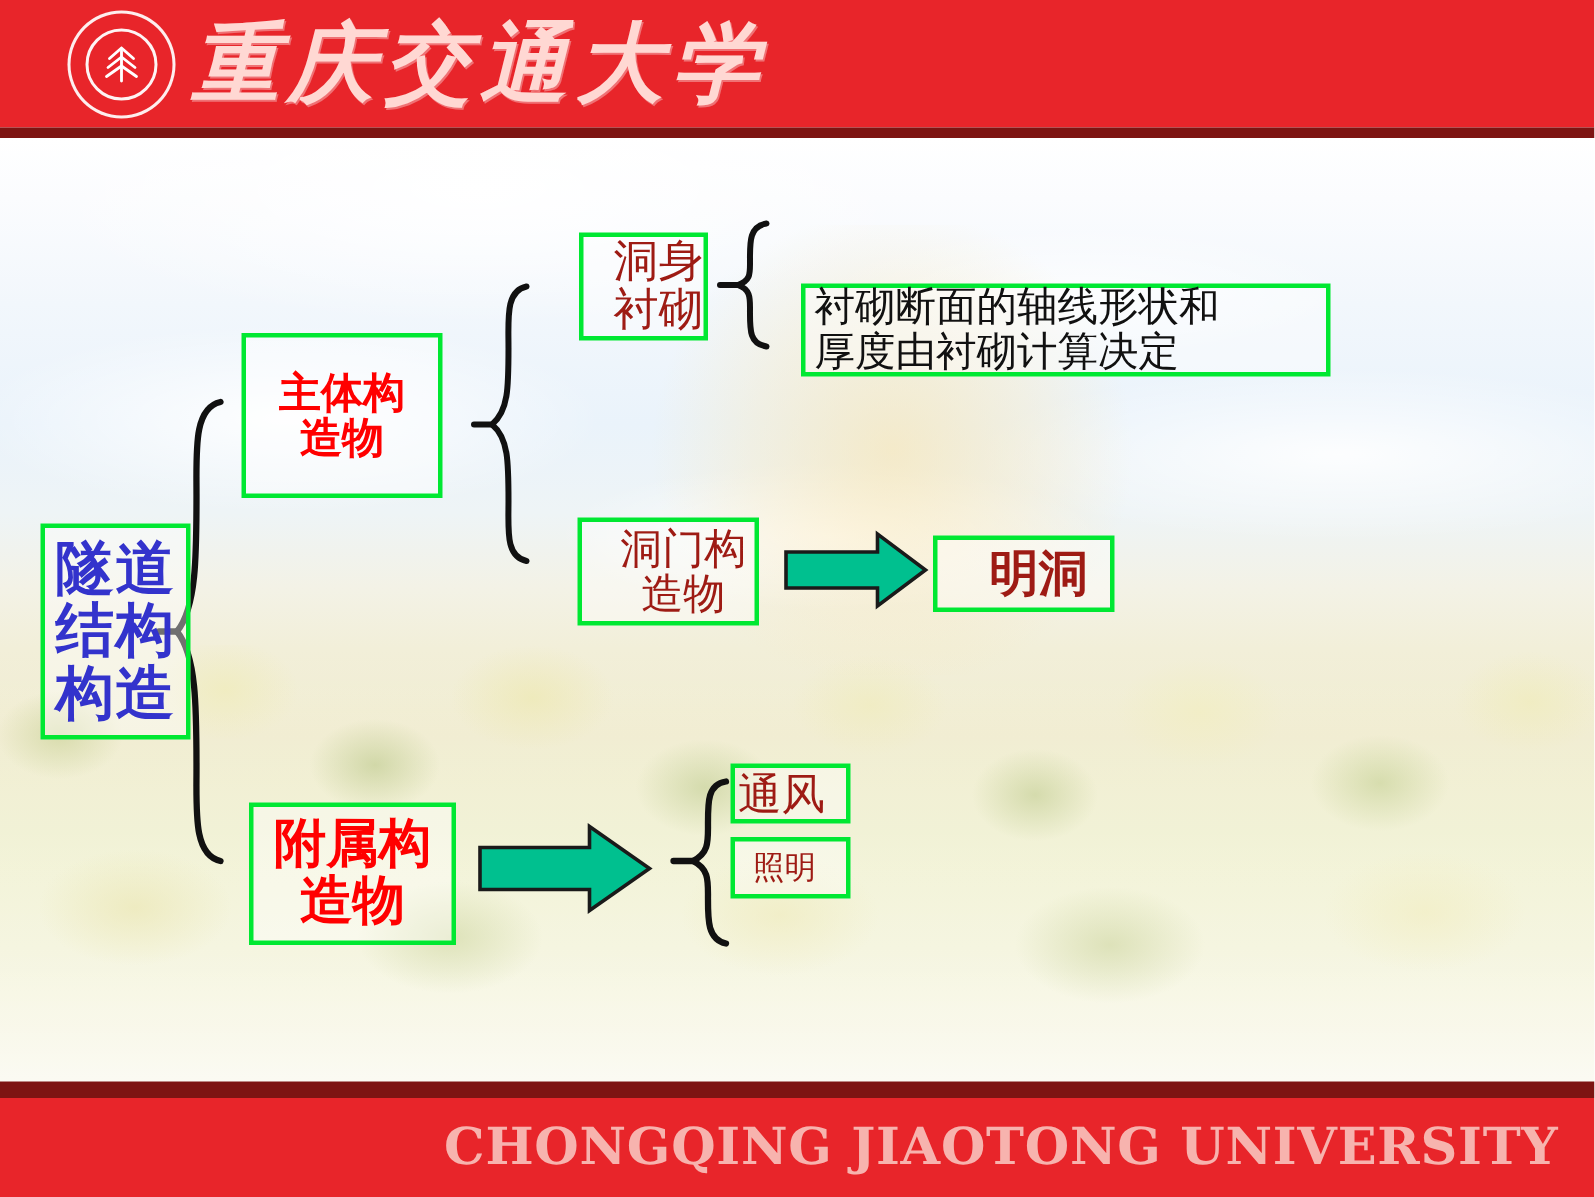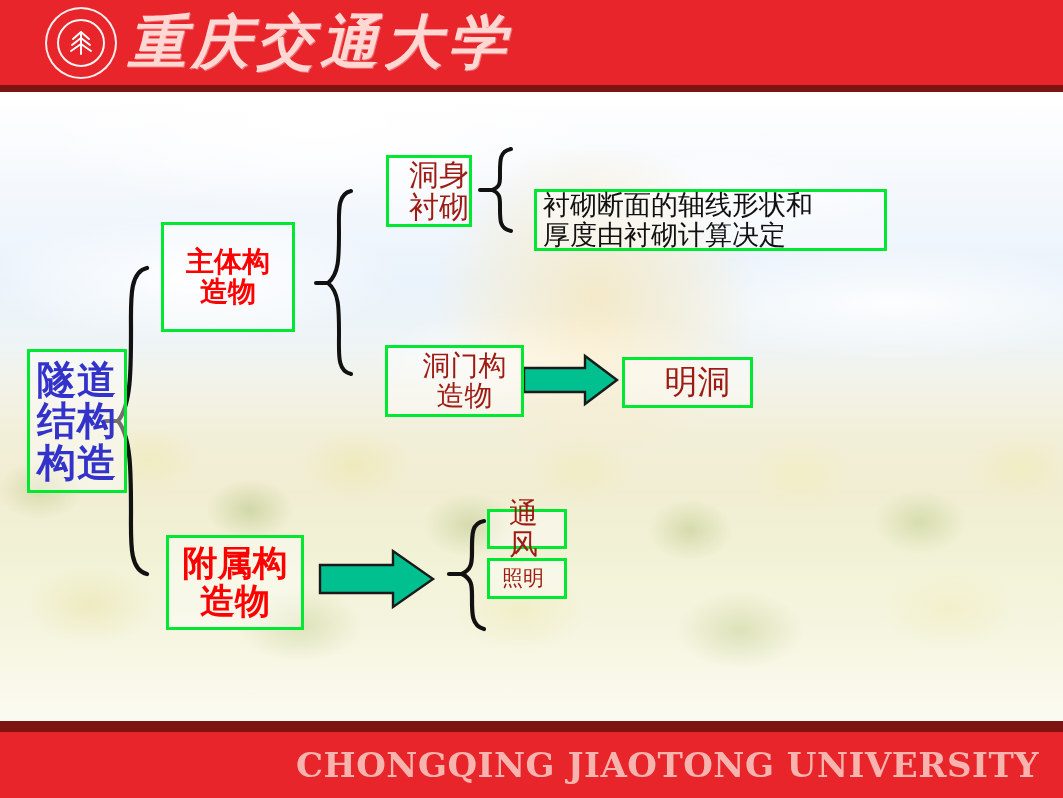--- a/index.html
+++ b/index.html
@@ -211,27 +211,27 @@
 
   <div class="box t-red-bold" style="left:161px;top:222px;width:134px;height:110px;font-size:28px;">主体构
 造物</div>
 
   <div class="box t-red-bold" style="left:166px;top:535px;width:138px;height:95px;font-size:35px;">附属构
 造物</div>
 
   <div class="box t-darkred" style="left:386px;top:155px;width:86px;height:72px;font-size:30px;">洞身
 衬砌</div>
 
-  <div class="box t-darkred" style="left:385px;top:345px;width:139px;height:72px;font-size:28px;">洞门构
+  <div class="box t-darkred" style="left:385px;top:345px;width:121px;height:72px;font-size:28px;">洞门构
 造物</div>
 
 
   <div class="box t-black left-align" style="left:534px;top:189px;width:353px;height:62px;font-size:27px;padding:1px 6px;line-height:1.12;">衬砌断面的轴线形状和
 厚度由衬砌计算决定</div>
 
-  <div class="box t-darkred" style="left:622px;top:357px;width:131px;height:51px;font-size:33px;">明洞</div>
-
-  <div class="box t-darkred left-align" style="left:487px;top:509px;width:80px;height:40px;font-size:29px;padding-left:19px;">通风</div>
+  <div class="box t-darkred" style="left:622px;top:357px;width:121px;height:51px;font-size:33px;font-weight:bold;">明洞</div>
+
+  <div class="box t-darkred left-align" style="left:487px;top:509px;width:80px;height:40px;font-size:29px;padding-left:2px;">通风</div>
 
   <div class="box t-darkred left-align" style="left:487px;top:558px;width:80px;height:41px;font-size:21px;padding-left:12px;">照明</div>
 
 
 </div>
 
 </body></html>

